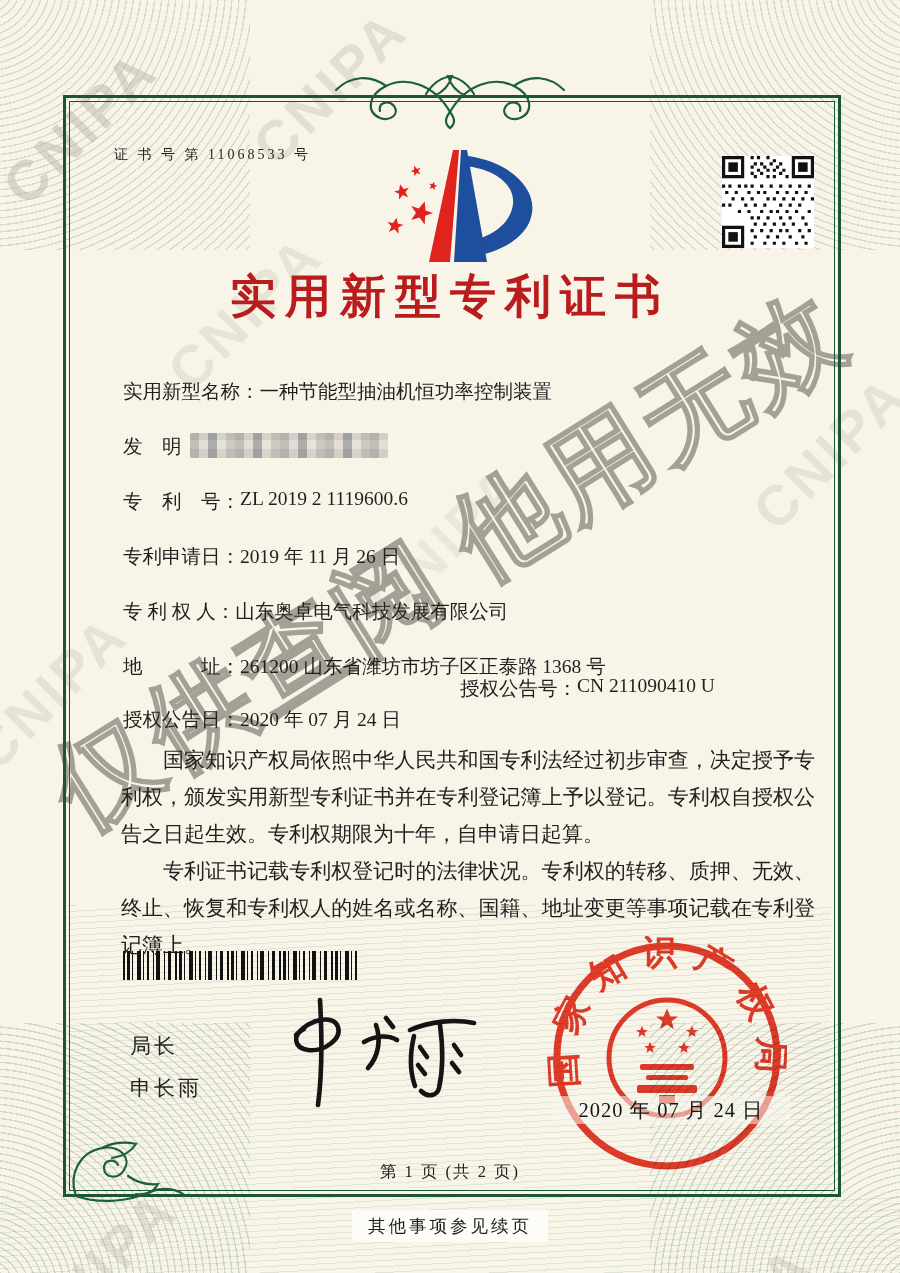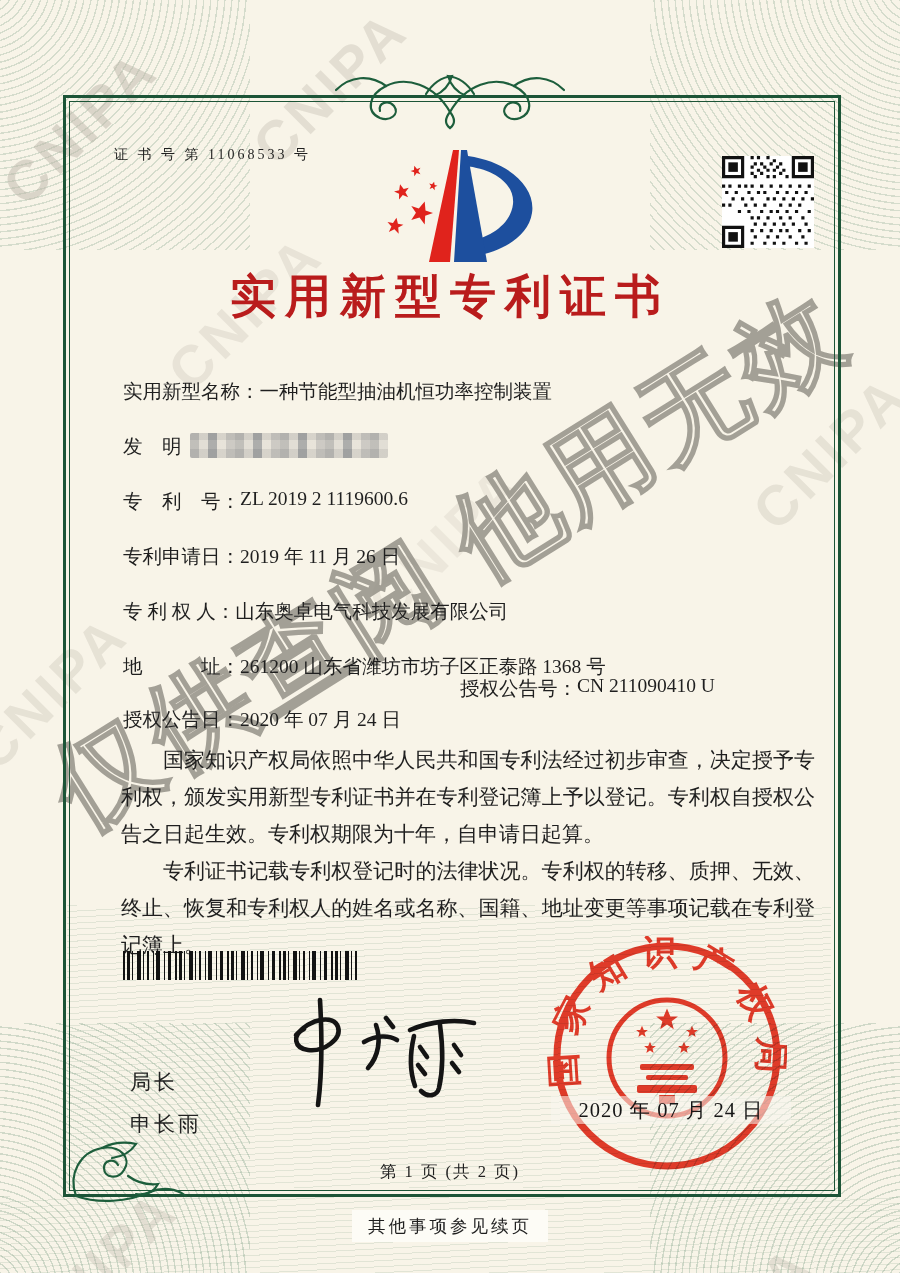--- a/index.html
+++ b/index.html
@@ -52,21 +52,21 @@
       #121212 0 2px, transparent 2px 4px,
       #121212 4px 7px, transparent 7px 9px,
       #121212 9px 10px, transparent 10px 14px,
       #121212 14px 18px, transparent 18px 20px,
       #121212 20px 21px, transparent 21px 24px,
       #121212 24px 26px, transparent 26px 30px,
       #121212 30px 31px, transparent 31px 33px,
       #121212 33px 37px, transparent 37px 41px,
       #121212 41px 42px, transparent 42px 45px,
       #121212 45px 48px, transparent 48px 52px);}
-  .officer{left:130px; font-family:"Liberation Sans","DejaVu Sans",sans-serif; font-size:21px; letter-spacing:3px; color:#222;margin-top:36px;}
+  .officer{left:130px; font-family:"Liberation Sans","DejaVu Sans",sans-serif; font-size:21px; letter-spacing:3px; color:#222;}
   .sig{left:268px; top:995px; width:235px; height:115px;}
   .seal{left:547px; top:936px; width:240px; height:240px; mix-blend-mode:multiply; z-index:6;}
   .seal-date{left:551px; top:1096px; width:240px; text-align:center; font-size:20.5px; letter-spacing:1px; color:#161616; z-index:7;
     background:rgba(248,245,238,.55);}
   .page-ind{left:0; top:1161px; width:900px; text-align:center; font-size:16.5px; letter-spacing:2px;}
   .cont-note{left:50%; top:1210px; transform:translateX(-50%); font-size:17.5px; letter-spacing:3px;
     background:#fdfcf6; padding:4px 16px; z-index:6;}
   svg{display:block;}
 </style>
 </head>

